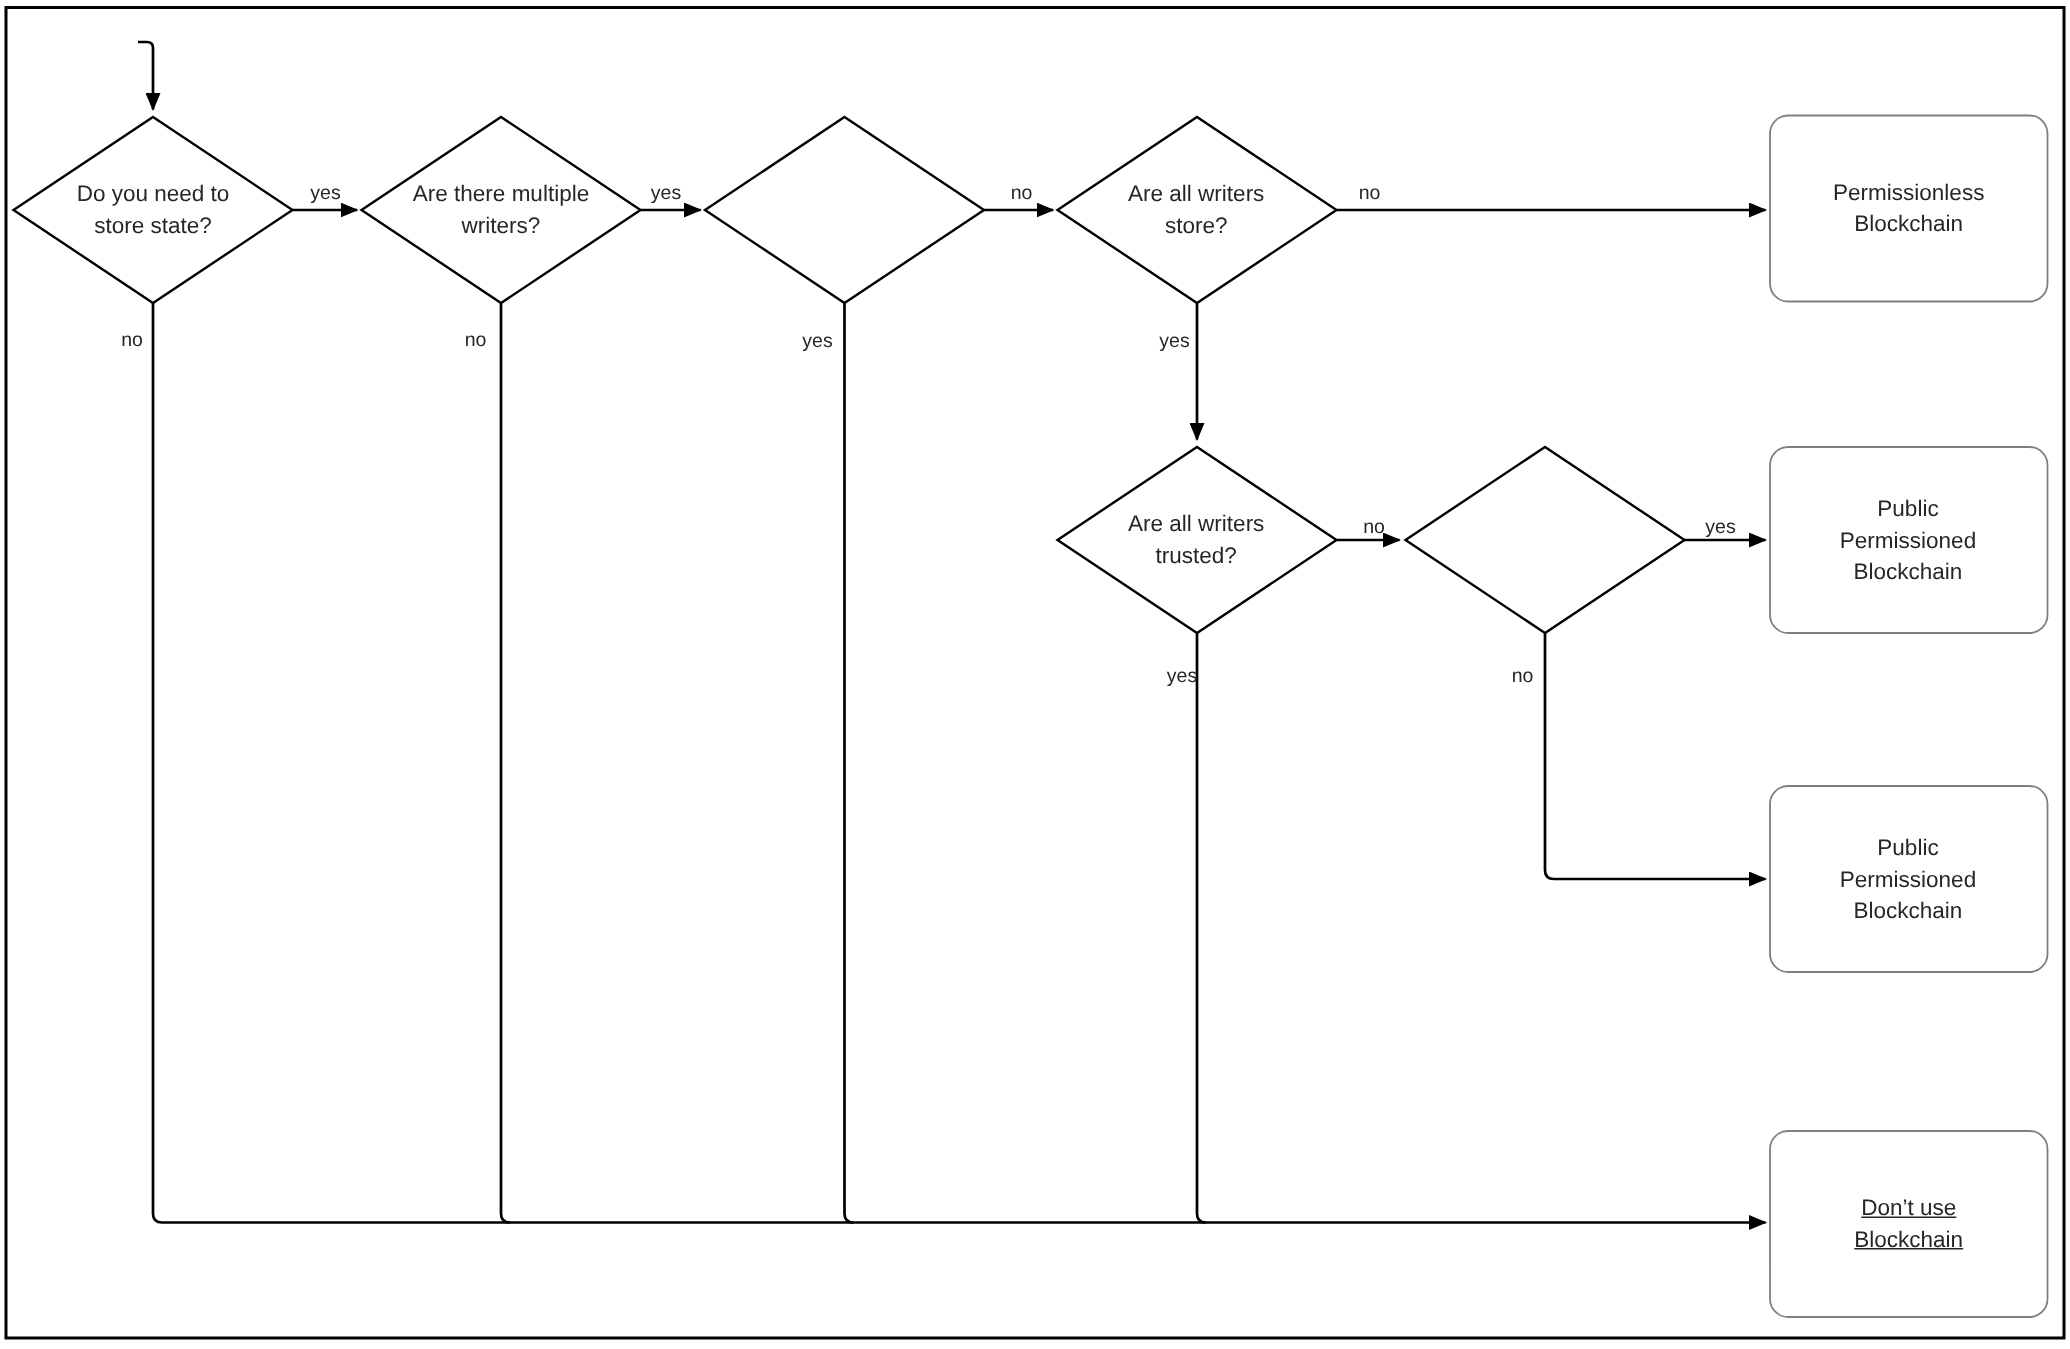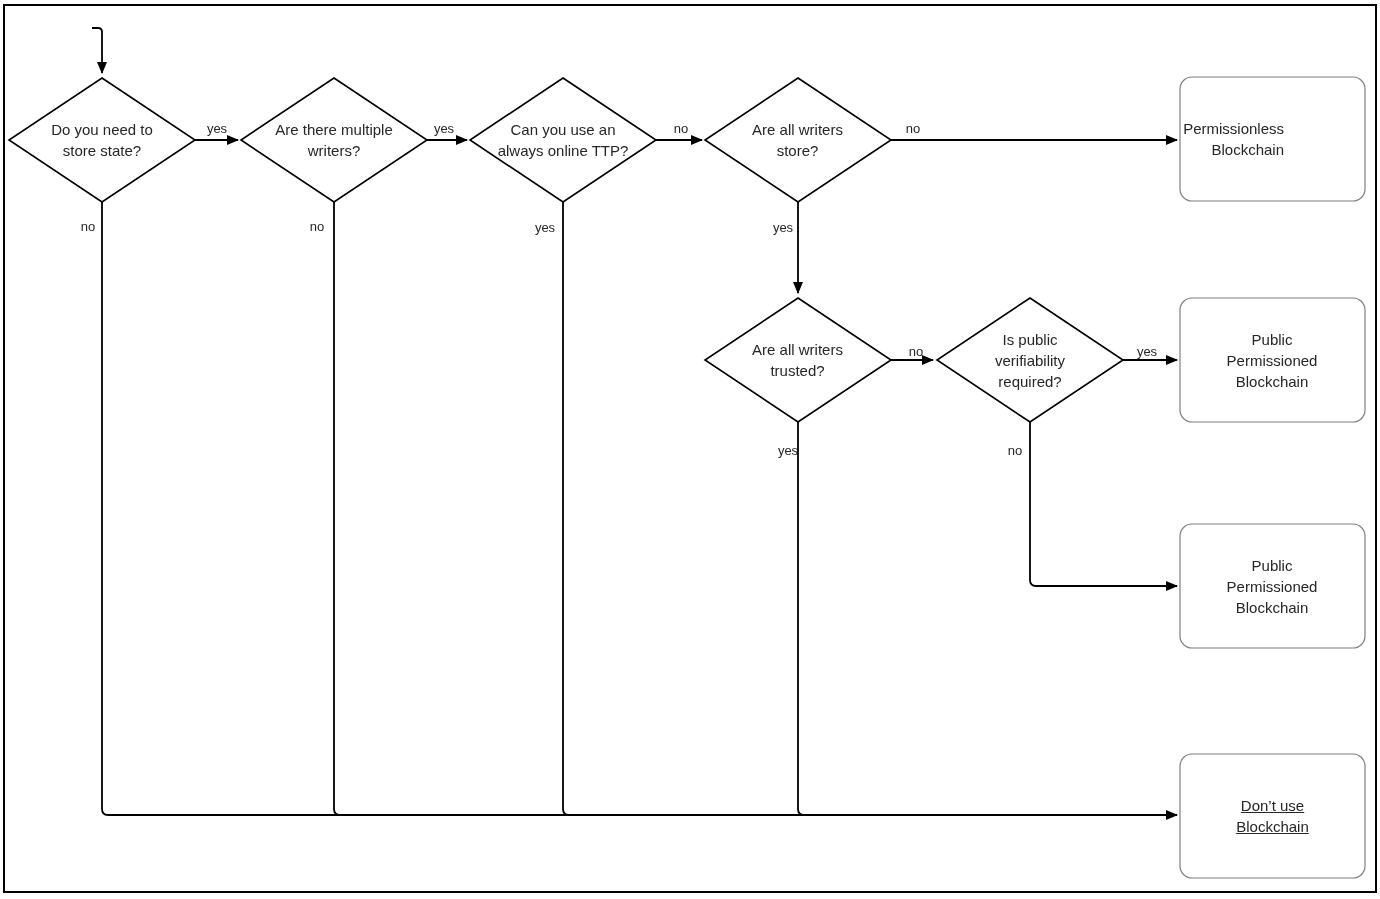--- a/index.html
+++ b/index.html
@@ -84,26 +84,24 @@
     <polygon class="decision-shape" points="1030,298 1123,360 1030,422 937,360"></polygon>
 
     <rect class="outcome-shape" x="1180" y="77" width="185" height="124" rx="12"></rect>
     <rect class="outcome-shape" x="1180" y="298" width="185" height="124" rx="12"></rect>
     <rect class="outcome-shape" x="1180" y="524" width="185" height="124" rx="12"></rect>
     <rect class="outcome-shape" x="1180" y="754" width="185" height="124" rx="12"></rect>
   </svg>
 
   <div class="node-label" style="left:259px; top:105px; width:150px;">Are there multiple writers?</div>
   <div class="node-label" style="left:42px;  top:105px; width:120px;">Do you need to store state?</div>
-  <div class="node-label" style="left:493px; top:105px; width:140px;">Can you use an always online TTP?</div>
   <div class="node-label" style="left:740px; top:105px; width:115px;">Are all writers store?</div>
   <div class="node-label" style="left:740px; top:325px; width:115px;">Are all writers trusted?</div>
-  <div class="node-label" style="left:975px; top:325px; width:110px;">Is public verifiability required?</div>
 
-  <div class="node-label" style="left:1149px; top:104px; width:135px;text-align:right;">Permissionless Blockchain</div>
+  <div class="node-label" style="left:1205px; top:104px; width:135px;">Permissionless Blockchain</div>
   <div class="node-label" style="left:1216px; top:325px; width:112px;">Public Permissioned Blockchain</div>
   <div class="node-label" style="left:1216px; top:551px; width:112px;">Public Permissioned Blockchain</div>
   <div class="node-label" style="left:1215px; top:781px; width:115px;text-decoration:underline;">Don’t use Blockchain</div>
 
   <span class="edge-label" style="left:217px; top:128px;">yes</span>
   <span class="edge-label" style="left:88px; top:226px;">no</span>
   <span class="edge-label" style="left:444px; top:128px;">yes</span>
   <span class="edge-label" style="left:317px; top:226px;">no</span>
   <span class="edge-label" style="left:681px; top:128px;">no</span>
   <span class="edge-label" style="left:545px; top:227px;">yes</span>

